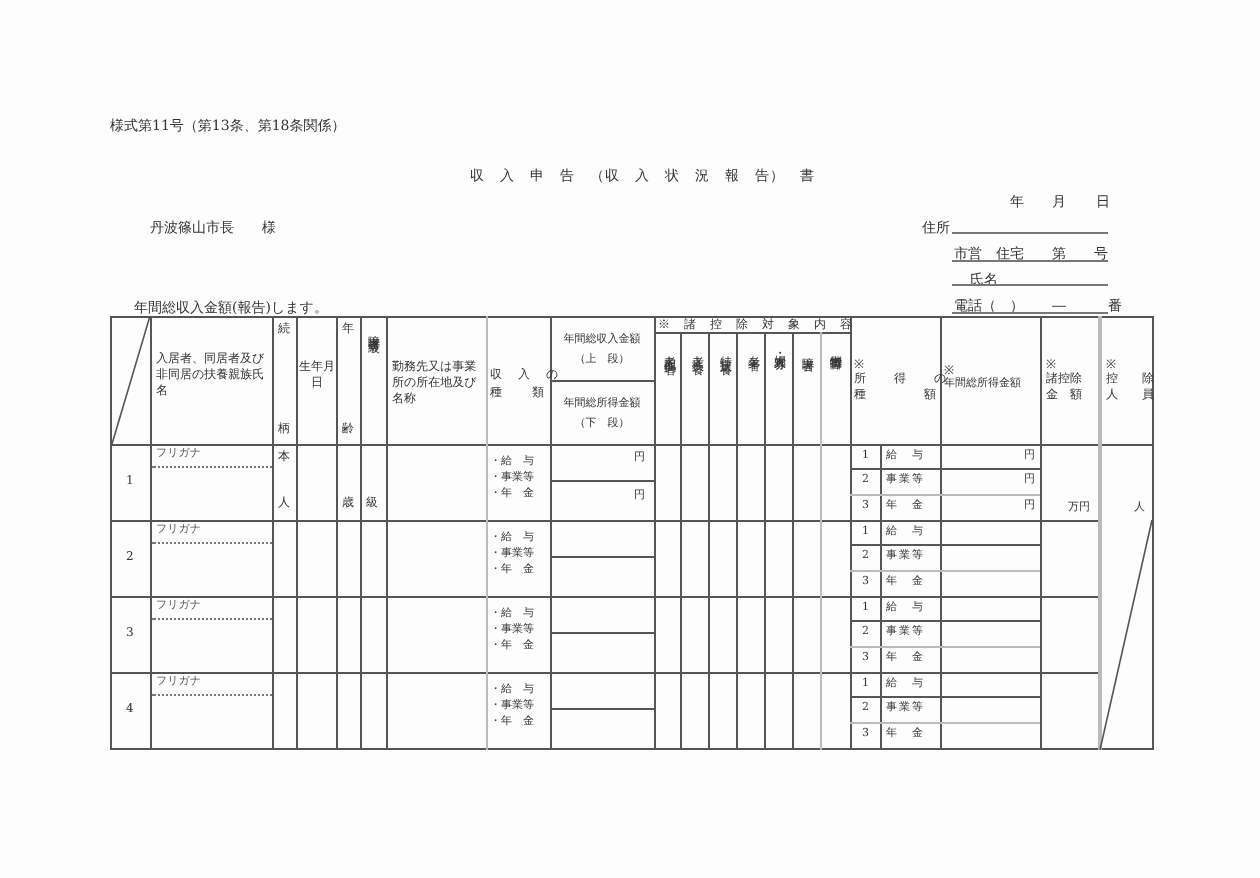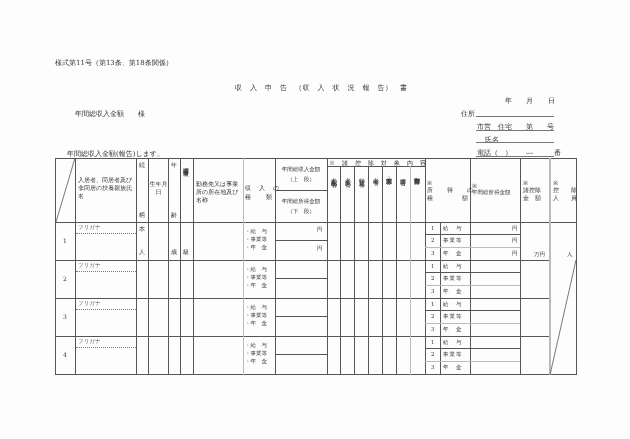--- a/index.html
+++ b/index.html
@@ -20,21 +20,21 @@
 </head>
 <body>
 
 <div class="t s7" style="left:55px;top:60px;">様式第11号（第13条、第18条関係）</div>
 <div class="t s7" style="left:235px;top:85px;letter-spacing:0.5px;">収　入　申　告　（収　入　状　況　報　告）　書</div>
 
 <div class="t s7" style="left:505px;top:98px;">年</div>
 <div class="t s7" style="left:526px;top:98px;">月</div>
 <div class="t s7" style="left:548px;top:98px;">日</div>
 
-<div class="t s7" style="left:75px;top:111px;">年間総収入金額　　様</div>
+<div class="t s7" style="left:75px;top:111px;">丹波篠山市長　　様</div>
 
 <div class="t s7" style="left:461px;top:111px;">住所</div>
 <div class="ul" style="left:476px;top:116px;width:78px;"></div>
 
 <div class="t s7" style="left:477px;top:124px;">市営　住宅　　第　　号</div>
 <div class="ul" style="left:476px;top:130px;width:78px;"></div>
 
 <div class="t s7" style="left:461px;top:137px;padding-left:24px;">氏名</div>
 <div class="ul" style="left:476px;top:142px;width:78px;"></div>
 

